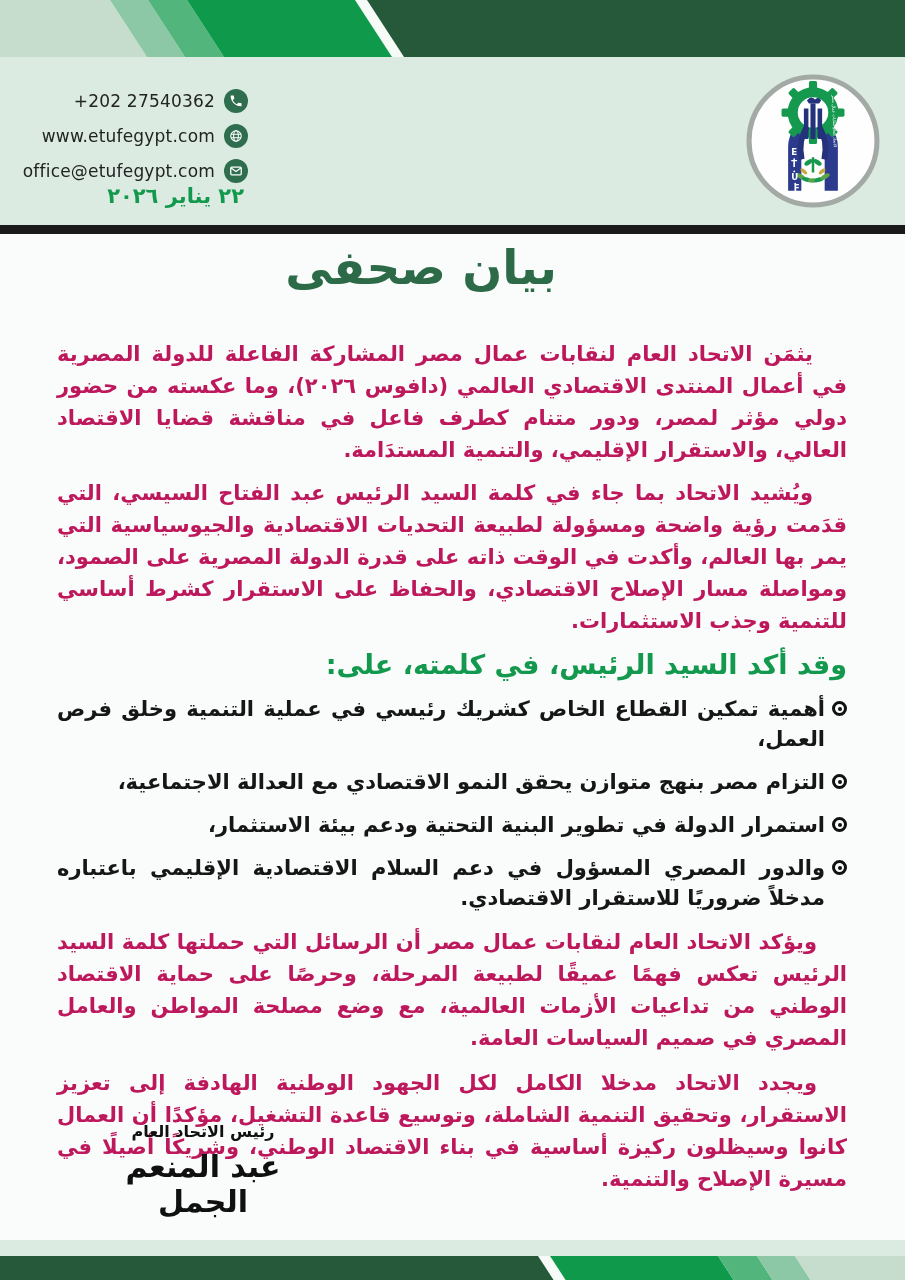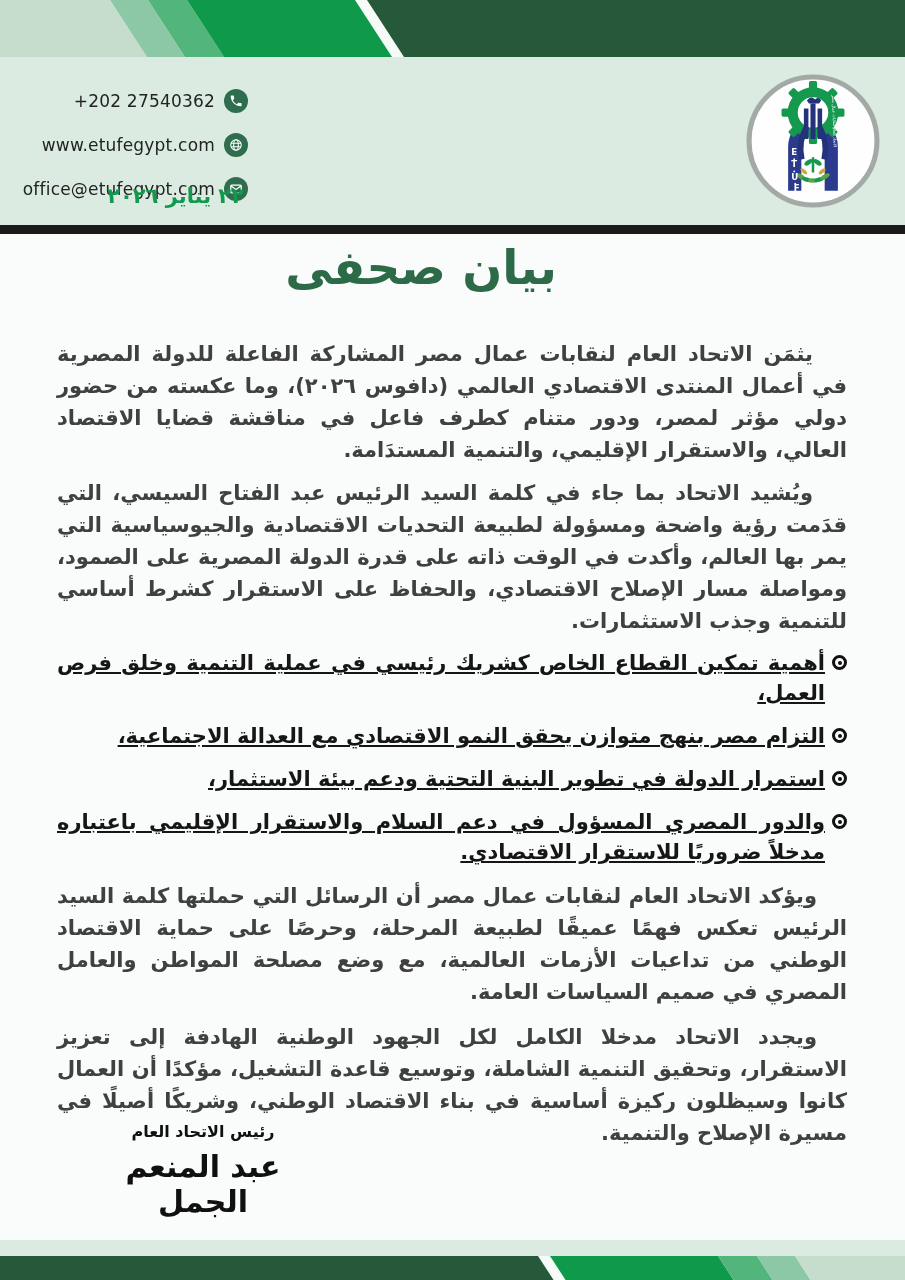--- a/index.html
+++ b/index.html
@@ -23,41 +23,41 @@
   .banner-bottom .sh-light  { left:757px; width:38px;  background:#8cc8a5; }
   .banner-bottom .sh-pale   { left:795px; width:170px; background:#c6ddcd; }
 
   
   .band { position:absolute; left:0; width:905px; background:#dbebe1; }
   .band-header { top:57px; height:168px; }
   .band-footer { top:1240px; height:16px; }
   .black-rule { position:absolute; left:0; top:225px; width:905px; height:9px; background:#1a1a1a; }
 
   
-  .contacts { position:absolute; top:88px; left:38px; width:210px; display:flex; flex-direction:column; gap:18px; direction:ltr; }
+  .contacts { position:absolute; top:88px; left:38px; width:210px; display:flex; flex-direction:column; gap:9px; direction:ltr; }
   .contact-row { display:flex; align-items:center; justify-content:flex-end; gap:9px; height:26px; }
   .contact-label { font-size:17px; color:#222423; letter-spacing:0.2px; white-space:nowrap; }
   .icon-circle { flex:0 0 auto; width:24px; height:24px; border-radius:50%; background:#2e6e4e; display:flex; align-items:center; justify-content:center; }
   .icon-circle svg { width:14px; height:14px; display:block; }
   .date { position:absolute; top:184px; left:84px; width:160px; text-align:right; font-size:21px; font-weight:bold; color:#12994d; }
 
   
   .logo { position:absolute; top:74px; left:746px; width:134px; height:134px; }
 
   
   .doc-title { position:absolute; top:240px; left:0; width:842px; text-align:center; font-size:47px; font-weight:bold; color:#2c6a48; }
 
   
   .content { position:absolute; top:338px; right:58px; width:790px; direction:rtl; }
-  .para { font-size:21px; font-weight:bold; color:#404040; line-height:32px; text-align:justify; text-indent:34px; margin-bottom:11px; }
+  .para { font-size:21px; font-weight:bold; color:#be185d; line-height:32px; text-align:justify; text-indent:34px; margin-bottom:11px; }
   .emphasis-heading { font-size:27px; font-weight:bold; color:#12994d; text-align:right; margin:12px 0 14px; }
   .bullet { display:flex; align-items:flex-start; gap:7px; margin-bottom:13px; }
   .bullet-marker { flex:0 0 auto; width:15px; height:15px; border:3px solid #111; border-radius:50%; margin-top:7px; position:relative; }
   .bullet-marker::after { content:""; position:absolute; inset:2.5px; background:#111; border-radius:50%; }
-  .bullet-text { font-size:21px; font-weight:bold; color:#161616; line-height:30px; text-align:justify;text-decoration:underline; }
+  .bullet-text { font-size:21px; font-weight:bold; color:#161616; line-height:30px; text-align:justify; }
   .closing .para { text-indent:30px; margin-bottom:13px; }
 
   
   .signature { position:absolute; top:1122px; left:78px; width:250px; text-align:center; color:#101010; }
   .sig-role { font-size:16px; font-weight:bold; margin-bottom:8px; }
   .sig-name { font-size:30px; font-weight:bold; }
 </style>
 </head>
 <body>
 
@@ -165,36 +165,37 @@
   </svg>
 
   <div class="black-rule"></div>
 
   <div class="doc-title">بيان صحفى</div>
 
   <div class="content">
     <p class="para">يثمَن الاتحاد العام لنقابات عمال مصر المشاركة الفاعلة للدولة المصرية في أعمال المنتدى الاقتصادي العالمي (دافوس ٢٠٢٦)، وما عكسته من حضور دولي مؤثر لمصر، ودور متنام كطرف فاعل في مناقشة قضايا الاقتصاد العالي، والاستقرار الإقليمي، والتنمية المستدَامة.</p>
     <p class="para">ويُشيد الاتحاد بما جاء في كلمة السيد الرئيس عبد الفتاح السيسي، التي قدَمت رؤية واضحة ومسؤولة لطبيعة التحديات الاقتصادية والجيوسياسية التي يمر بها العالم، وأكدت في الوقت ذاته على قدرة الدولة المصرية على الصمود، ومواصلة مسار الإصلاح الاقتصادي، والحفاظ على الاستقرار كشرط أساسي للتنمية وجذب الاستثمارات.</p>
 
+    <div class="emphasis-heading">وقد أكد السيد الرئيس، في كلمته، على:</div>
 
     <div class="bullet">
       <span class="bullet-marker"></span>
       <span class="bullet-text">أهمية تمكين القطاع الخاص كشريك رئيسي في عملية التنمية وخلق فرص العمل،</span>
     </div>
     <div class="bullet">
       <span class="bullet-marker"></span>
       <span class="bullet-text">التزام مصر بنهج متوازن يحقق النمو الاقتصادي مع العدالة الاجتماعية،</span>
     </div>
     <div class="bullet">
       <span class="bullet-marker"></span>
       <span class="bullet-text">استمرار الدولة في تطوير البنية التحتية ودعم بيئة الاستثمار،</span>
     </div>
     <div class="bullet">
       <span class="bullet-marker"></span>
-      <span class="bullet-text">والدور المصري المسؤول في دعم السلام والاستقرار الإقليمي باعتباره مدخلاً ضروريًا للاستقرار الاقتصادي.</span>
+      <span class="bullet-text">والدور المصري المسؤول في دعم السلام الاقتصادية الإقليمي باعتباره مدخلاً ضروريًا للاستقرار الاقتصادي.</span>
     </div>
 
     <div class="closing">
       <p class="para">ويؤكد الاتحاد العام لنقابات عمال مصر أن الرسائل التي حملتها كلمة السيد الرئيس تعكس فهمًا عميقًا لطبيعة المرحلة، وحرصًا على حماية الاقتصاد الوطني من تداعيات الأزمات العالمية، مع وضع مصلحة المواطن والعامل المصري في صميم السياسات العامة.</p>
       <p class="para">ويجدد الاتحاد مدخلا الكامل لكل الجهود الوطنية الهادفة إلى تعزيز الاستقرار، وتحقيق التنمية الشاملة، وتوسيع قاعدة التشغيل، مؤكدًا أن العمال كانوا وسيظلون ركيزة أساسية في بناء الاقتصاد الوطني، وشريكًا أصيلًا في مسيرة الإصلاح والتنمية.</p>
     </div>
   </div>
 
   <div class="signature">
     <div class="sig-role">رئيس الاتحاد العام</div>

